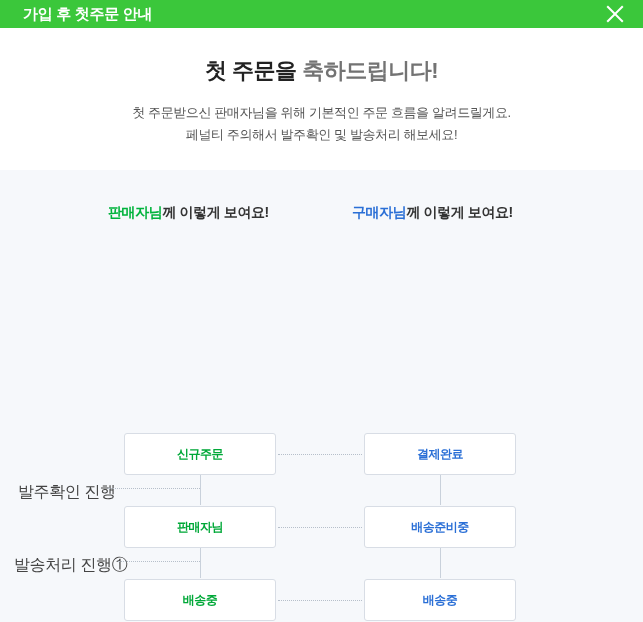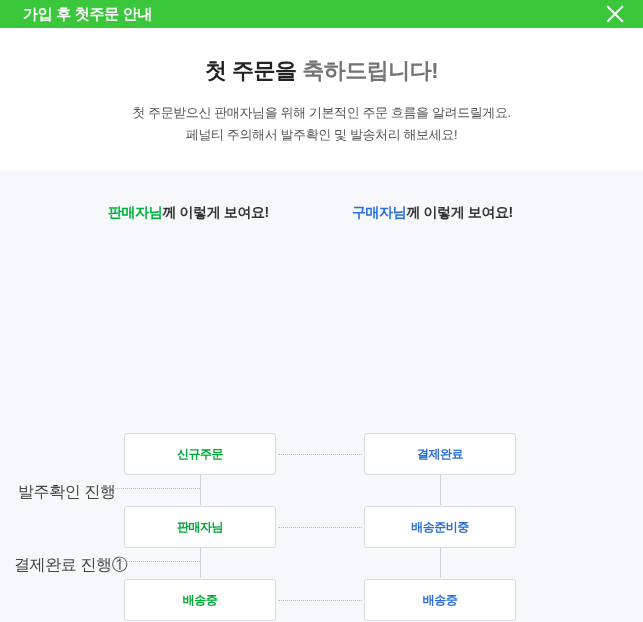--- a/index.html
+++ b/index.html
@@ -183,21 +183,21 @@
       <div class="vline buyer-col" style="top:305px;height:30px;"></div>
       <div class="vline buyer-col" style="top:378px;height:30px;"></div>
 
       <div class="hdots" style="left:278px;top:284px;width:84px;"></div>
       <div class="hdots" style="left:278px;top:357px;width:84px;"></div>
       <div class="hdots" style="left:278px;top:430px;width:84px;"></div>
 
       <div class="side-label right-align" style="left:18px;top:310px;width:84px;">발주확인 진행</div>
       <div class="hdots" style="left:108px;top:318px;width:92px;"></div>
 
-      <div class="side-label right-align" style="left:14px;top:383px;width:98px;">결제완료 진행①</div>
+      <div class="side-label right-align" style="left:14px;top:383px;width:98px;">발송처리 진행①</div>
       <div class="hdots" style="left:118px;top:391px;width:82px;"></div>
 
       <div class="node seller" style="top:263px;">신규주문</div>
       <div class="node seller" style="top:336px;">판매자님</div>
       <div class="node seller" style="top:409px;">배송중</div>
 
       <div class="node buyer" style="top:263px;">결제완료</div>
       <div class="node buyer" style="top:336px;">배송준비중</div>
       <div class="node buyer" style="top:409px;">배송중</div>
 

